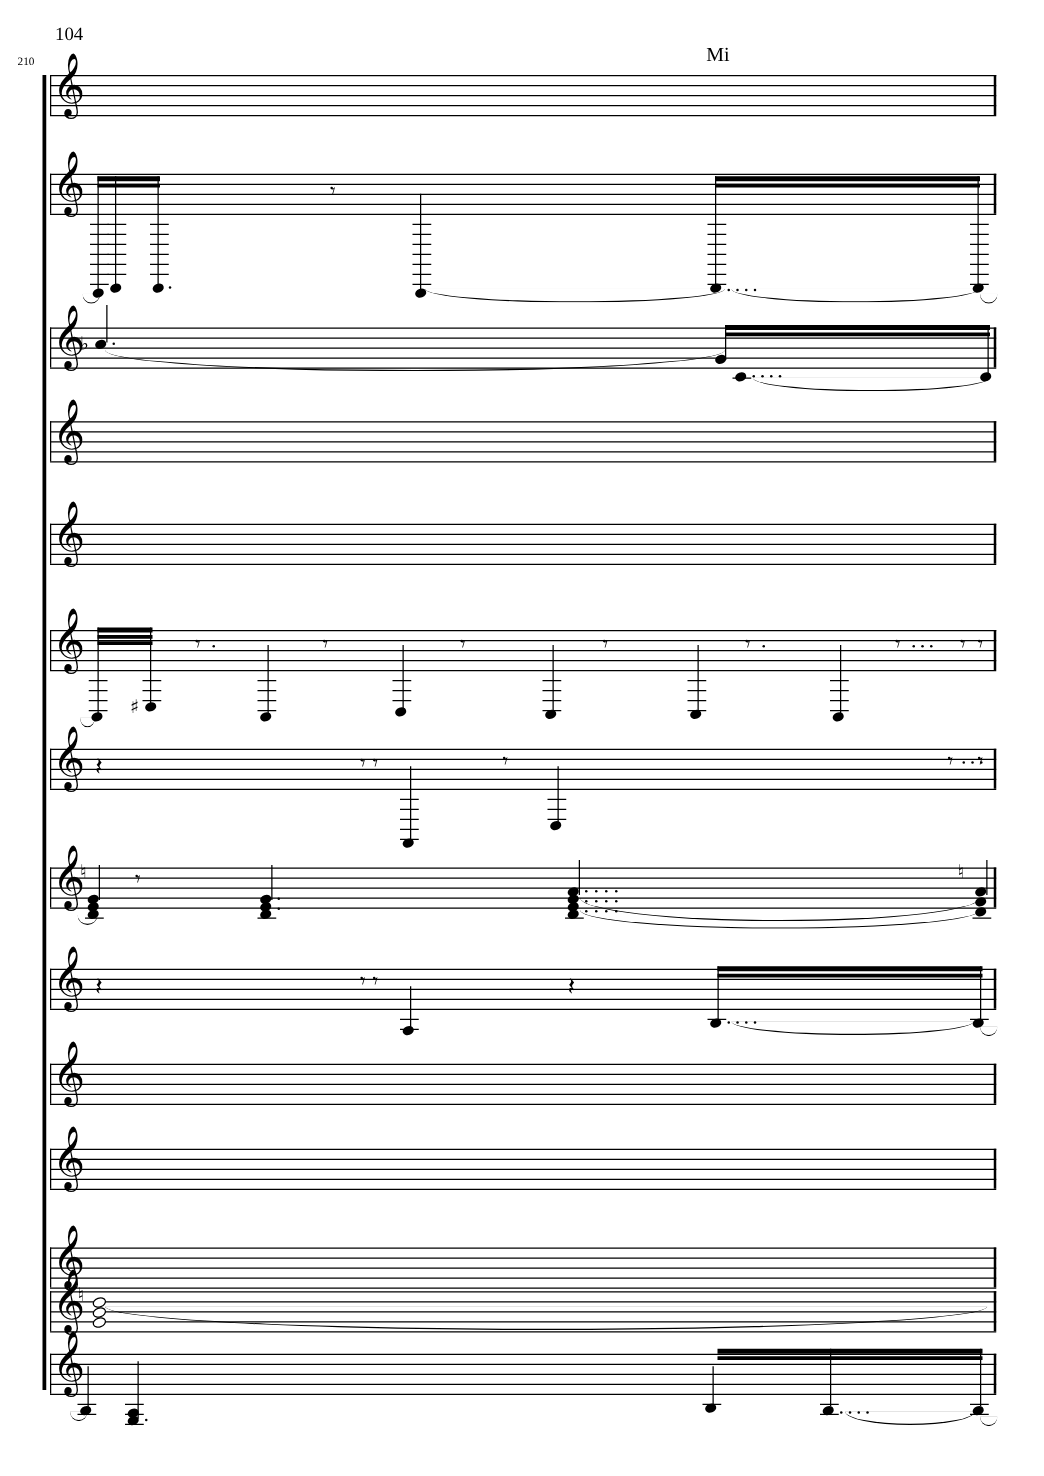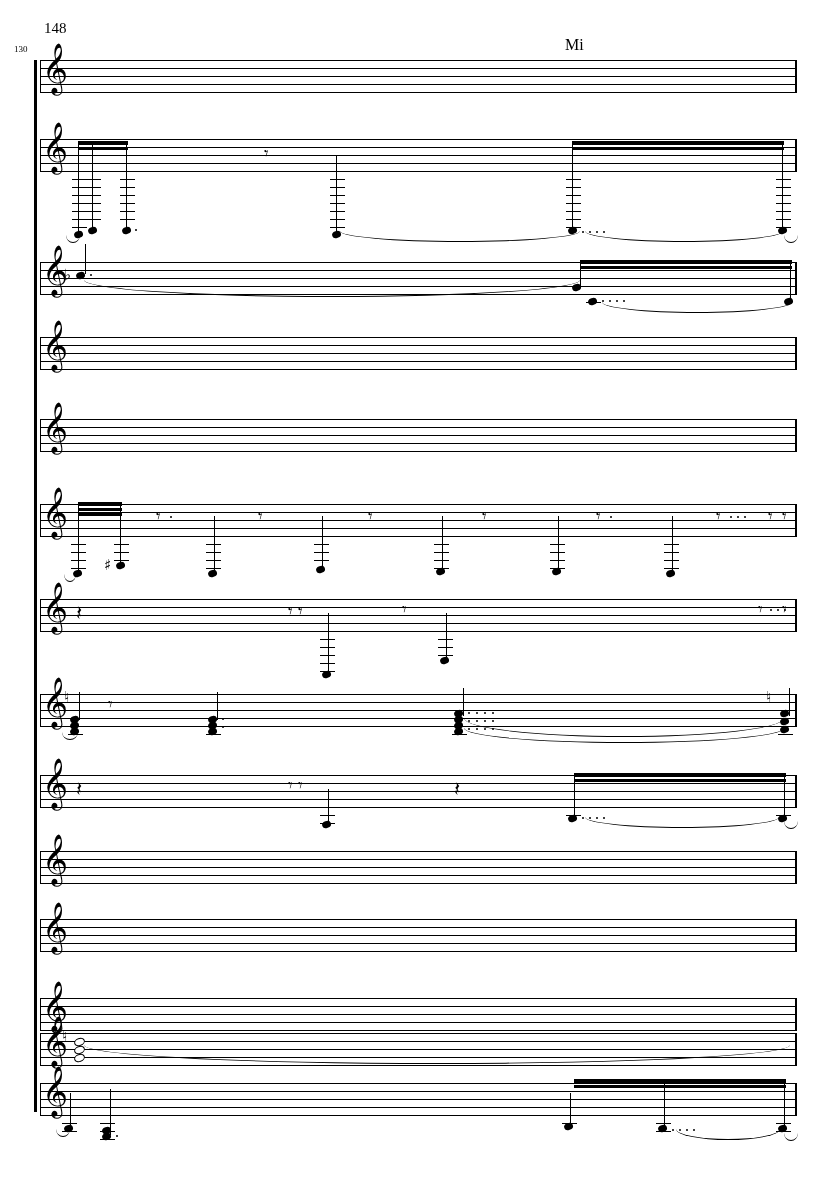--- a/index.html
+++ b/index.html
@@ -36,22 +36,22 @@
   .dot{position:absolute;width:2.4px;height:2.4px;background:#000;border-radius:50%;}
   .accidental{position:absolute;font-size:15px;line-height:15px;font-family:"DejaVu Sans",sans-serif;}
   .tie{position:absolute;border-bottom:1.2px solid #000;border-radius:0 0 50% 50%/0 0 100% 100%;height:7px;}
   .slurlong{position:absolute;height:10px;border-bottom:1.1px solid #000;border-radius:0 0 50% 50%/0 0 100% 100%;}
 </style>
 </head>
 <body>
 
 <div class="page">
 
-  <div class="page-number" style="left:44px;top:20px;">148</div>
-  <div class="measure-number" style="left:14px;top:44px;">130</div>
+  <div class="page-number" style="left:44px;top:20px;">104</div>
+  <div class="measure-number" style="left:14px;top:44px;">210</div>
   <div class="movement-title" style="left:565px;top:36px;">Mi</div>
 
   <div class="bracket" style="top:60px;height:1052px;"></div>
 
   <div class="system" style="top:60px;">
     <div class="staff">
       <div class="ln"></div>
         <div class="ln"></div>
         <div class="ln"></div>
         <div class="ln"></div>

